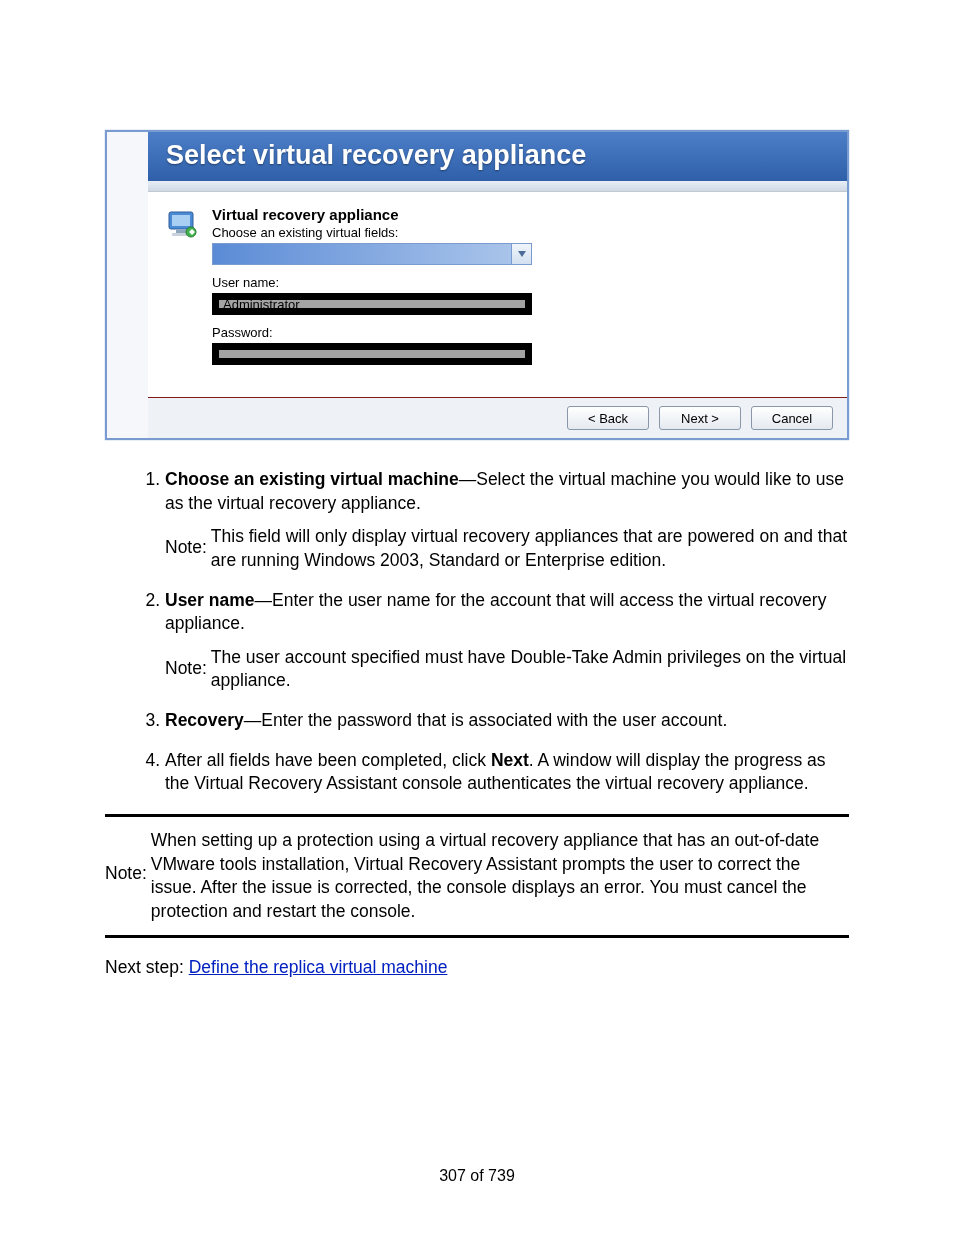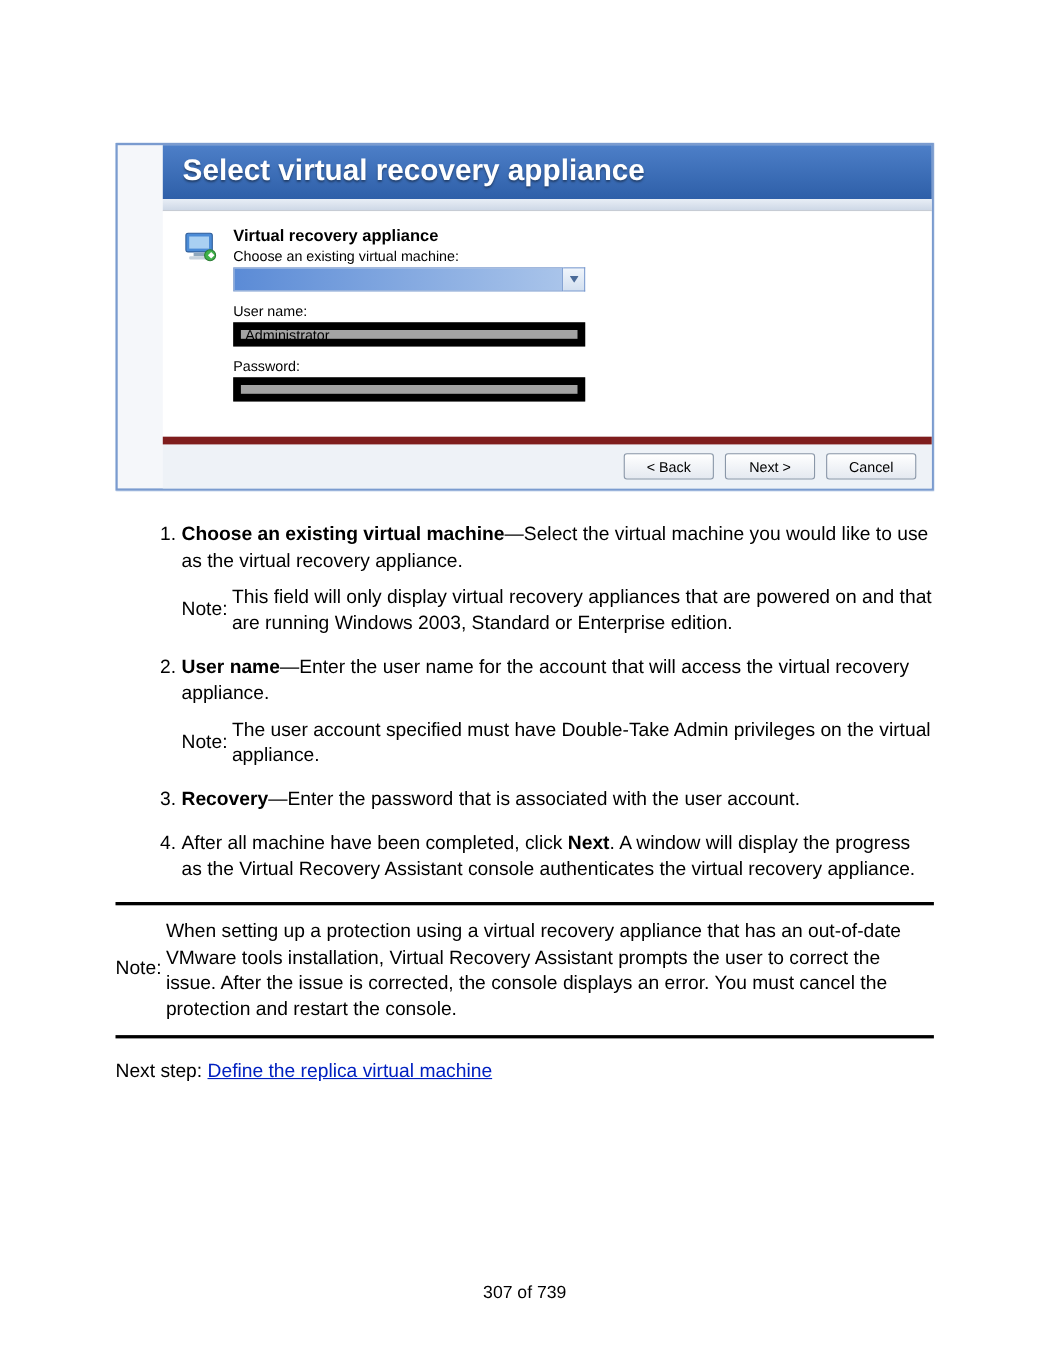--- a/index.html
+++ b/index.html
@@ -102,21 +102,21 @@
   background: #a3a3a3;
   font-size: 13px;
   font-family: Tahoma, Arial, sans-serif;
   padding: 1px 4px;
   display: flex;
   align-items: center;
   box-sizing: border-box;
   margin-bottom: 10px;
 }
 .dialog-footer {
-  border-top: 7px solid #7f1d1d;
+  border-top: 1px solid #7f1d1d;
   background: #eef2f7;
   padding: 8px 14px;
   display: flex;
   justify-content: flex-end;
   gap: 10px;
 }
 .wiz-btn {
   min-width: 82px;
   height: 24px;
   border: 1px solid #8a97a8;
@@ -194,21 +194,21 @@
           <rect x="6" y="7" width="18" height="11" fill="#a9d0f2"></rect>
           <rect x="10" y="22" width="10" height="3" fill="#8fa7bd"></rect>
           <rect x="6" y="25" width="18" height="3" rx="1" fill="#c7d2dd"></rect>
           <circle cx="25" cy="24" r="5" fill="#3fb24a" stroke="#2a7c33"></circle>
           <path d="M23 24 l3 -3 l3 3 l-3 3 z" fill="#fff"></path>
         </svg>
       </div>
       <div class="form-col">
         <div class="section-title">Virtual recovery appliance</div>
 
-        <div class="field-label">Choose an existing virtual machine:</div>
+        <div class="field-label">Choose an existing virtual fields:</div>
         <div class="combo">
           <div class="combo-input"></div>
           <div class="combo-btn">
             <svg viewBox="0 0 8 6">
                 <path d="M0 0 L8 0 L4 6 Z" fill="#4b6b98"></path>
               </svg>
           </div>
         </div>
 
         <div class="field-label">User name:</div>
@@ -238,21 +238,21 @@
       <b>User name</b><span>—Enter the user name for the account that will access the virtual recovery appliance.</span>
       <div class="note-row">
         <div class="note-label">Note:</div>
         <div class="note-body">The user account specified must have Double-Take Admin privileges on the virtual appliance.</div>
       </div>
     </li>
     <li>
       <b>Recovery</b><span>—Enter the password that is associated with the user account.</span>
     </li>
     <li>
-      <span>After all machine have been completed, click </span><b>Next</b><span>. A window will display the progress as the Virtual Recovery Assistant console authenticates the virtual recovery appliance.</span>
+      <span>After all fields have been completed, click </span><b>Next</b><span>. A window will display the progress as the Virtual Recovery Assistant console authenticates the virtual recovery appliance.</span>
     </li>
   </ol>
 
   <div class="big-note">
     <div class="note-label">Note:</div>
     <div class="note-body">When setting up a protection using a virtual recovery appliance that has an out-of-date VMware tools installation, Virtual Recovery Assistant prompts the user to correct the issue. After the issue is corrected, the console displays an error. You must cancel the protection and restart the console.</div>
   </div>
 
   <p class="body-text next-step">
     <span>Next step: </span><a class="link">Define the replica virtual machine</a>

